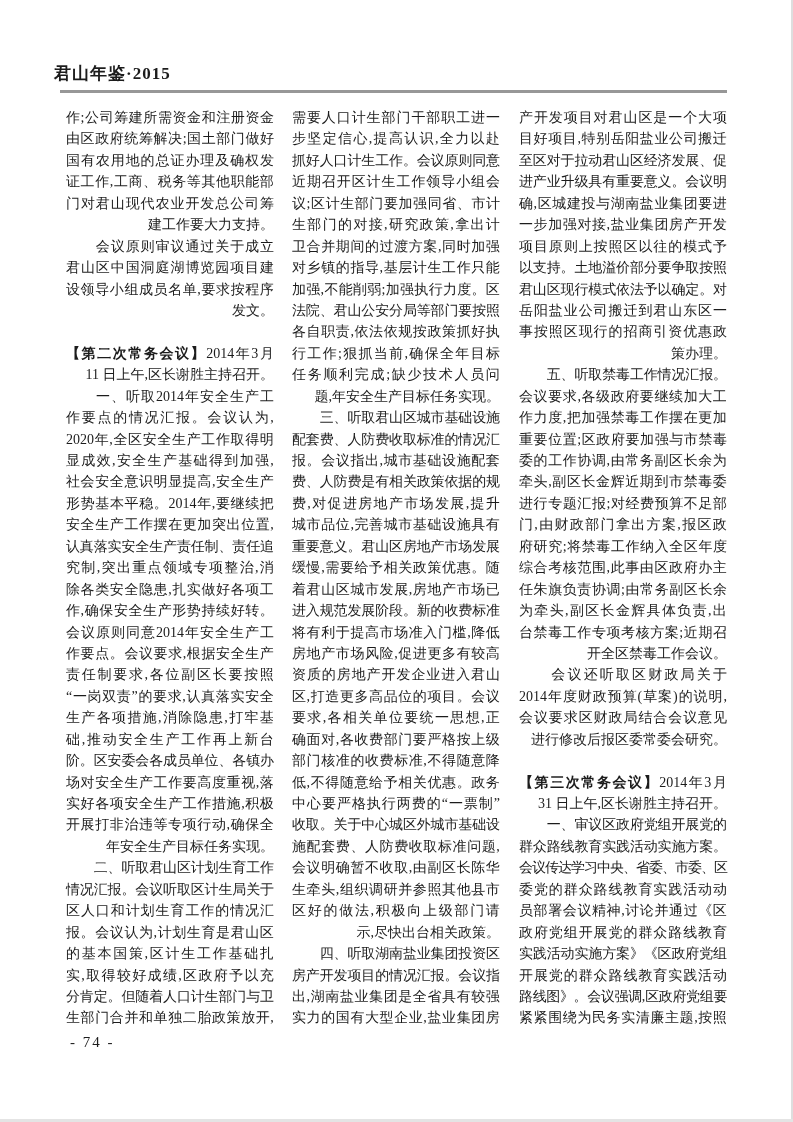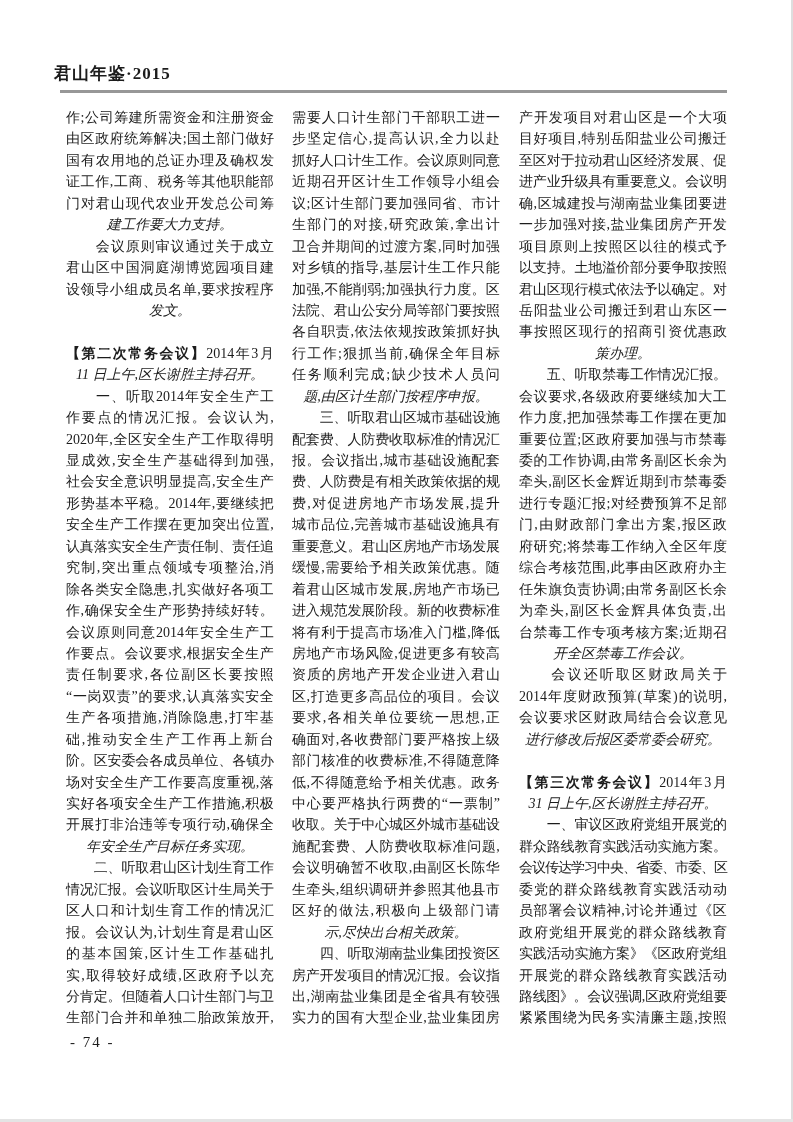--- a/index.html
+++ b/index.html
@@ -18,21 +18,21 @@
   .col{position:absolute;top:107px;width:208px;font-size:14px;}
   .col-1{left:66px;}
   .col-2{left:292px;}
   .col-3{left:519px;}
   .para{margin:0;padding:0;}
   .ln{
     display:flex;justify-content:space-between;align-items:baseline;
     height:21.45px;line-height:21.45px;white-space:pre;
   }
   .ln span{flex:0 1 auto;min-width:0;}
-  .ln.last{display:block;text-align:center;font-style:italic;}
+  .ln.last{display:block;text-align:right;}
   .gap{height:21.45px;}
   .hd{font-family:"Liberation Sans","DejaVu Sans",sans-serif;font-weight:700;}
   .page-number{
     position:absolute;left:70px;top:1034px;font-size:15px;letter-spacing:2px;white-space:pre;
   }
   .edge-r{position:absolute;right:0;top:0;width:2px;height:1122px;background:#dedede;}
   .edge-b{position:absolute;left:0;top:1119px;width:793px;height:3px;background:#e4e4e4;}
 </style>
 </head>
 <body>
@@ -103,21 +103,21 @@
       <div class="ln"><span>近</span><span>期</span><span>召</span><span>开</span><span>区</span><span>计</span><span>生</span><span>工</span><span>作</span><span>领</span><span>导</span><span>小</span><span>组</span><span>会</span></div>
       <div class="ln"><span>议</span><span>;</span><span>区</span><span>计</span><span>生</span><span>部</span><span>门</span><span>要</span><span>加</span><span>强</span><span>同</span><span>省</span><span>、</span><span>市</span><span>计</span></div>
       <div class="ln"><span>生</span><span>部</span><span>门</span><span>的</span><span>对</span><span>接</span><span>,</span><span>研</span><span>究</span><span>政</span><span>策</span><span>,</span><span>拿</span><span>出</span><span>计</span></div>
       <div class="ln"><span>卫</span><span>合</span><span>并</span><span>期</span><span>间</span><span>的</span><span>过</span><span>渡</span><span>方</span><span>案</span><span>,</span><span>同</span><span>时</span><span>加</span><span>强</span></div>
       <div class="ln"><span>对</span><span>乡</span><span>镇</span><span>的</span><span>指</span><span>导</span><span>,</span><span>基</span><span>层</span><span>计</span><span>生</span><span>工</span><span>作</span><span>只</span><span>能</span></div>
       <div class="ln"><span>加</span><span>强</span><span>,</span><span>不</span><span>能</span><span>削</span><span>弱</span><span>;</span><span>加</span><span>强</span><span>执</span><span>行</span><span>力</span><span>度</span><span>。</span><span>区</span></div>
       <div class="ln"><span>法</span><span>院</span><span>、</span><span>君</span><span>山</span><span>公</span><span>安</span><span>分</span><span>局</span><span>等</span><span>部</span><span>门</span><span>要</span><span>按</span><span>照</span></div>
       <div class="ln"><span>各</span><span>自</span><span>职</span><span>责</span><span>,</span><span>依</span><span>法</span><span>依</span><span>规</span><span>按</span><span>政</span><span>策</span><span>抓</span><span>好</span><span>执</span></div>
       <div class="ln"><span>行</span><span>工</span><span>作</span><span>;</span><span>狠</span><span>抓</span><span>当</span><span>前</span><span>,</span><span>确</span><span>保</span><span>全</span><span>年</span><span>目</span><span>标</span></div>
       <div class="ln"><span>任</span><span>务</span><span>顺</span><span>利</span><span>完</span><span>成</span><span>;</span><span>缺</span><span>少</span><span>技</span><span>术</span><span>人</span><span>员</span><span>问</span></div>
-      <div class="ln last"><span>题,由区计生部门按程序申报。</span></div>
+      <div class="ln last"><span>题,年安全生产目标任务实现。</span></div>
     </div>
     <div class="para">
       <div class="ln"><span>　</span><span>　</span><span>三</span><span>、</span><span>听</span><span>取</span><span>君</span><span>山</span><span>区</span><span>城</span><span>市</span><span>基</span><span>础</span><span>设</span><span>施</span></div>
       <div class="ln"><span>配</span><span>套</span><span>费</span><span>、</span><span>人</span><span>防</span><span>费</span><span>收</span><span>取</span><span>标</span><span>准</span><span>的</span><span>情</span><span>况</span><span>汇</span></div>
       <div class="ln"><span>报</span><span>。</span><span>会</span><span>议</span><span>指</span><span>出</span><span>,</span><span>城</span><span>市</span><span>基</span><span>础</span><span>设</span><span>施</span><span>配</span><span>套</span></div>
       <div class="ln"><span>费</span><span>、</span><span>人</span><span>防</span><span>费</span><span>是</span><span>有</span><span>相</span><span>关</span><span>政</span><span>策</span><span>依</span><span>据</span><span>的</span><span>规</span></div>
       <div class="ln"><span>费</span><span>,</span><span>对</span><span>促</span><span>进</span><span>房</span><span>地</span><span>产</span><span>市</span><span>场</span><span>发</span><span>展</span><span>,</span><span>提</span><span>升</span></div>
       <div class="ln"><span>城</span><span>市</span><span>品</span><span>位</span><span>,</span><span>完</span><span>善</span><span>城</span><span>市</span><span>基</span><span>础</span><span>设</span><span>施</span><span>具</span><span>有</span></div>
       <div class="ln"><span>重</span><span>要</span><span>意</span><span>义</span><span>。</span><span>君</span><span>山</span><span>区</span><span>房</span><span>地</span><span>产</span><span>市</span><span>场</span><span>发</span><span>展</span></div>
       <div class="ln"><span>缓</span><span>慢</span><span>,</span><span>需</span><span>要</span><span>给</span><span>予</span><span>相</span><span>关</span><span>政</span><span>策</span><span>优</span><span>惠</span><span>。</span><span>随</span></div>

